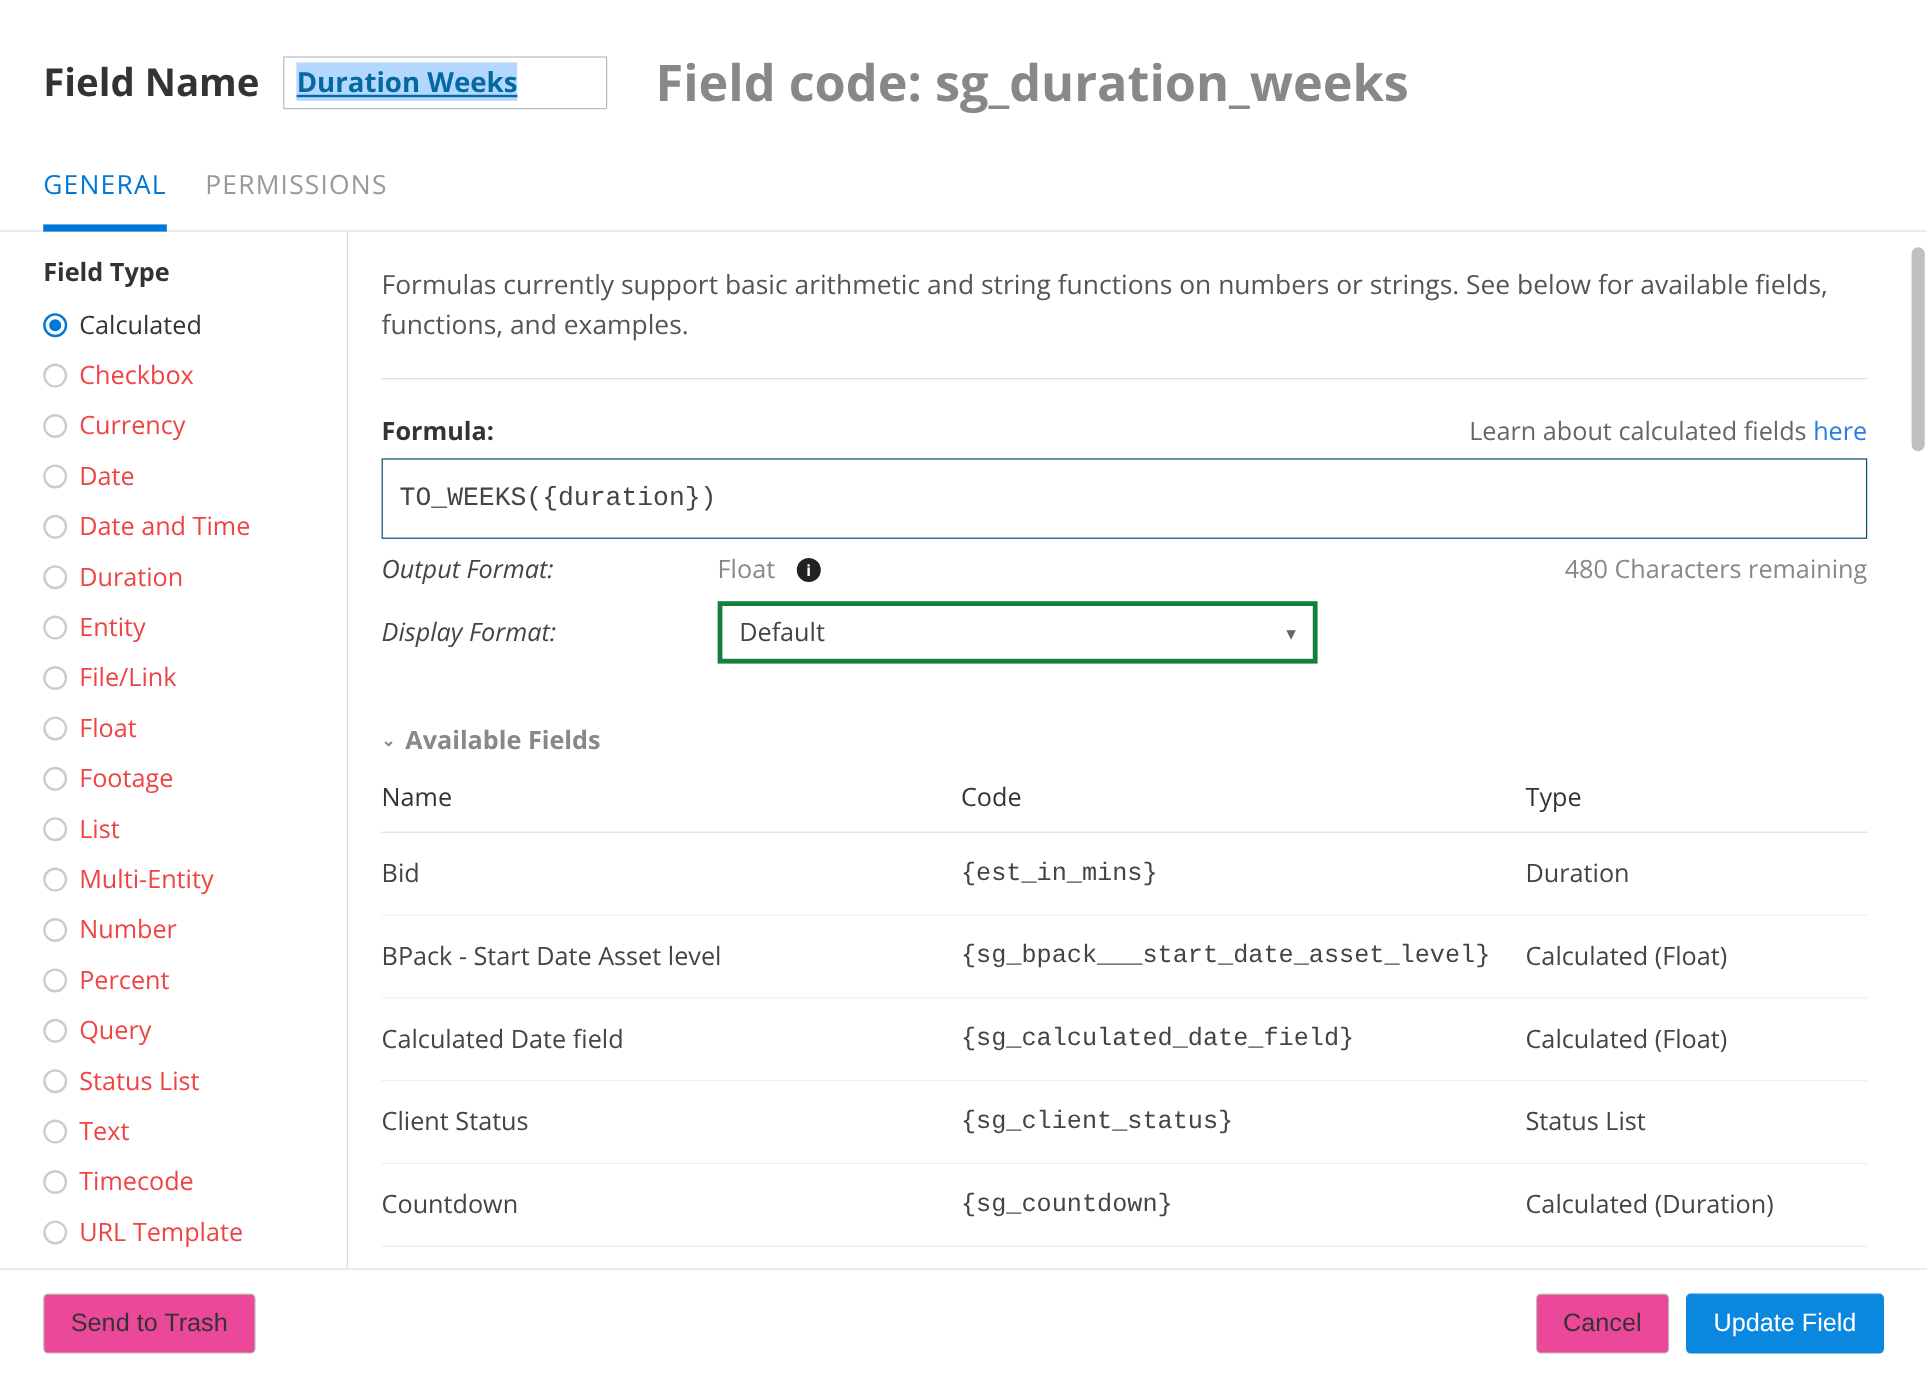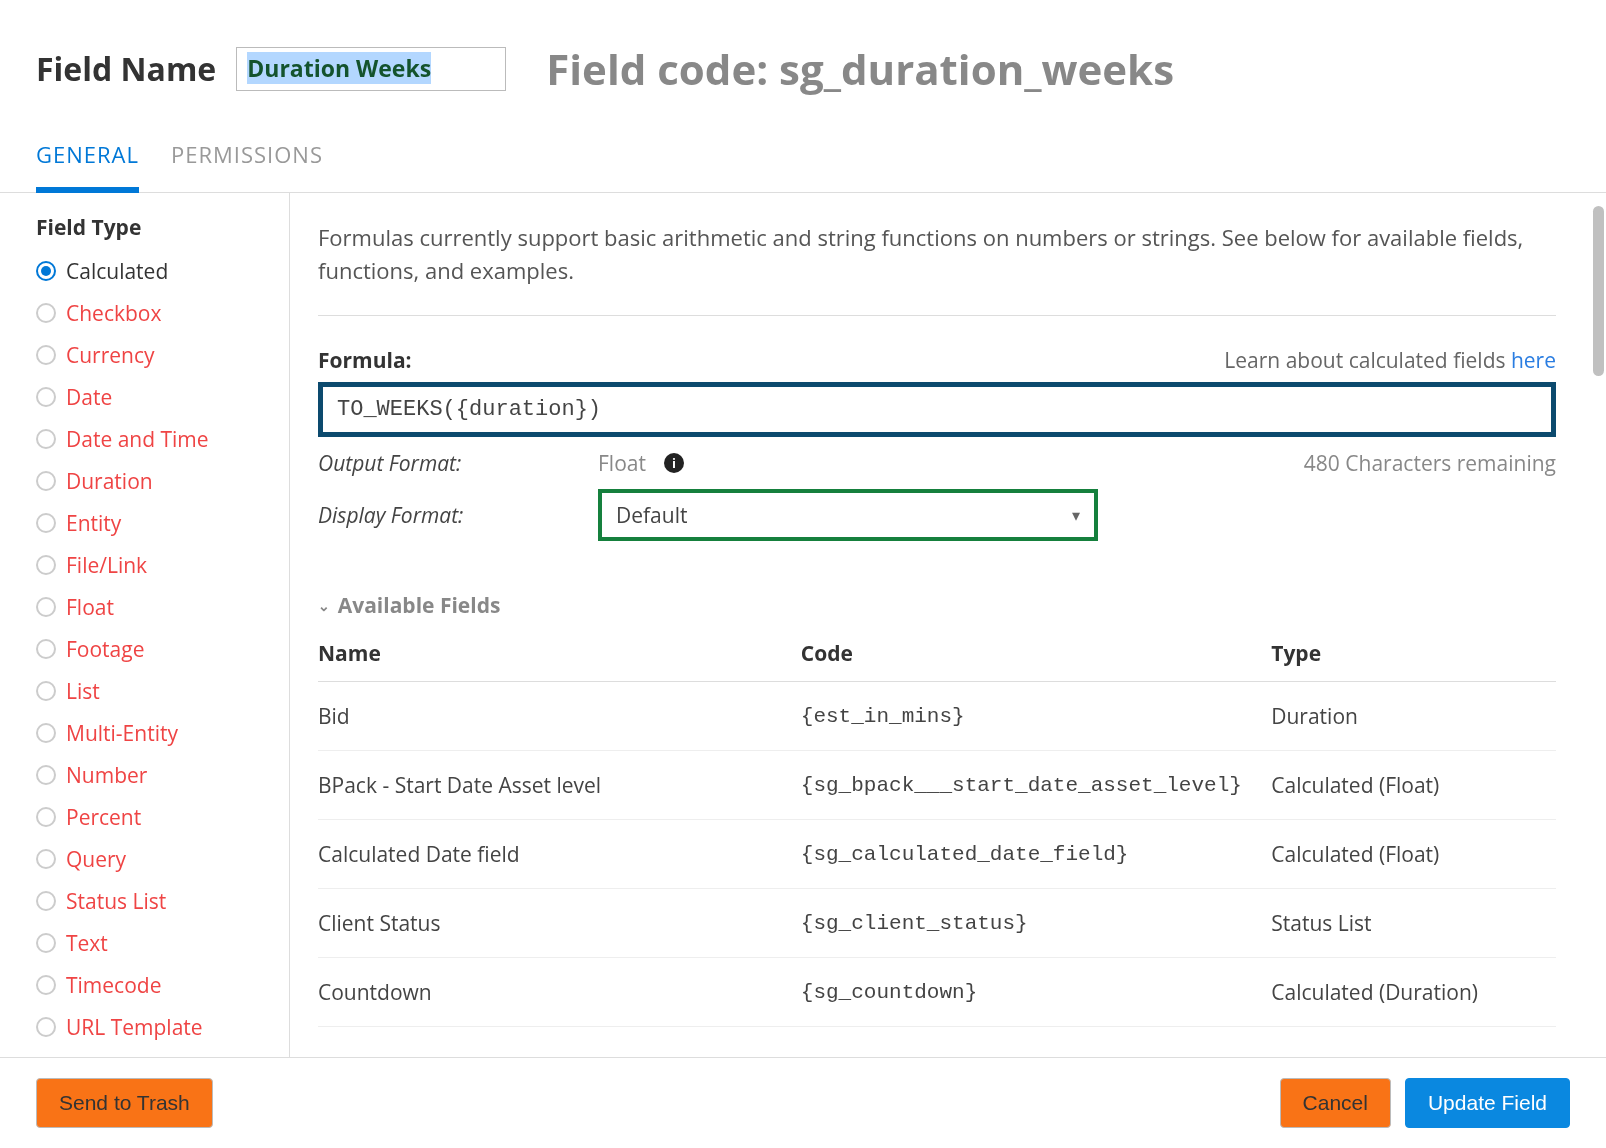--- a/index.html
+++ b/index.html
@@ -33,25 +33,26 @@
     gap: 20px;
   }
   .header-label {
     font-size: 32px;
     font-weight: 700;
     color: #333;
   }
   .field-name-input {
     font-size: 23px;
     font-weight: 700;
-    color: #14532d;
+    color: #0369a1;
     border: 1px solid #bbb;
     padding: 4px 10px;
     width: 270px;
     height: 44px;
+    text-decoration: underline;
   }
   .field-name-input .sel {
     background: #b3d7ff;
   }
   .field-code {
     margin-left: 20px;
     font-size: 42px;
     font-weight: 700;
     color: #888;
   }
@@ -142,22 +143,22 @@
   }
   .formula-label {
     font-size: 21px;
     font-weight: 700;
     color: #333;
   }
   .learn-link { font-size: 21px; color: #666; }
   .learn-link a { color: #2a7de1; text-decoration: none; }
   .formula-input {
     width: 100%;
-    border: 5px solid #0c4a6e;
-    padding: 10px 14px;
+    border: 1px solid #0c4a6e;
+    padding: 20px 14px;
     font-family: "Consolas","Courier New",monospace;
     font-size: 22px;
     color: #444;
     margin-bottom: 12px;
   }
   .setting-row {
     display: flex;
     align-items: center;
     margin-bottom: 12px;
   }
@@ -214,21 +215,21 @@
   }
   .avail-chev { font-size: 14px; color: #888; }
   .table { width: 100%; }
   .thead {
     display: flex;
     border-bottom: 1px solid #ddd;
     padding-bottom: 14px;
   }
   .th {
     font-size: 21px;
-    font-weight: 700;
+    font-weight: 400;
     color: #333;
   }
   .col-name { width: 39%; }
   .col-code { width: 38%; }
   .col-type { width: 23%; }
   .trow {
     display: flex;
     align-items: center;
     border-bottom: 1px solid #eee;
     padding: 20px 0;
@@ -237,21 +238,21 @@
   }
   .trow .col-code { font-family: "Consolas","Courier New",monospace; font-size: 21px; }
   .footer {
     border-top: 1px solid #ddd;
     padding: 20px 36px;
     display: flex;
     align-items: center;
   }
   .btn {
     border: 1px solid #bbb;
-    background: #f97316;
+    background: #ec4899;
     padding: 12px 22px;
     font-size: 21px;
     color: #333;
     border-radius: 4px;
     cursor: pointer;
   }
   .footer-right {
     margin-left: auto;
     display: flex;
     gap: 14px;

